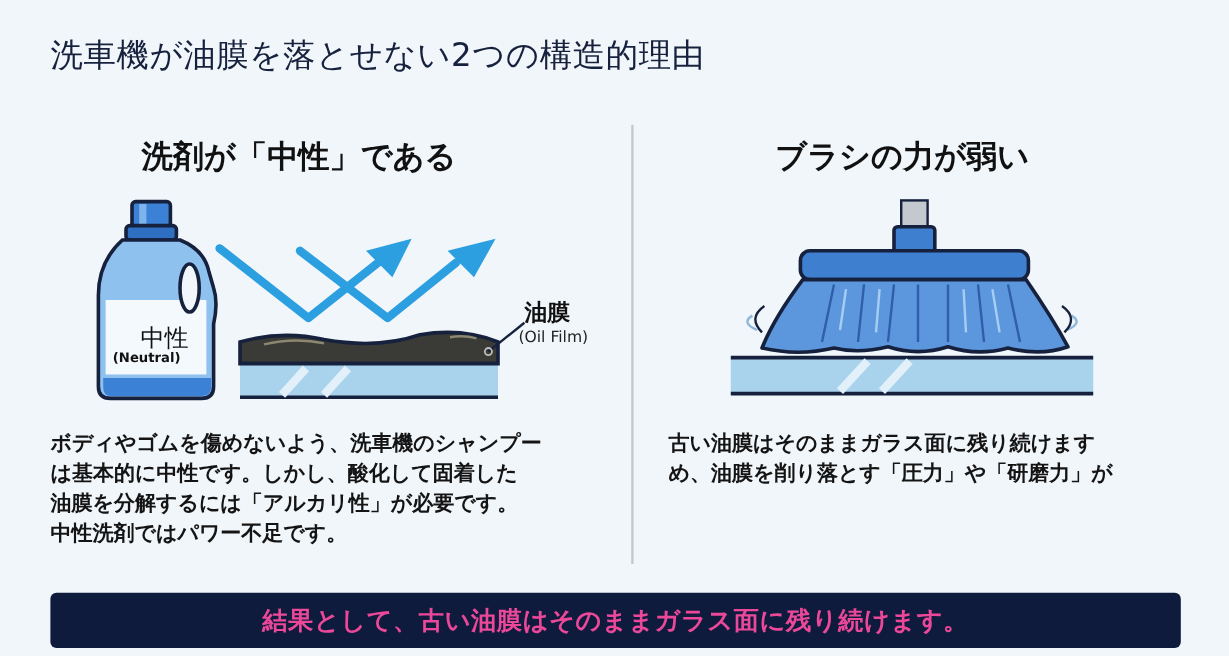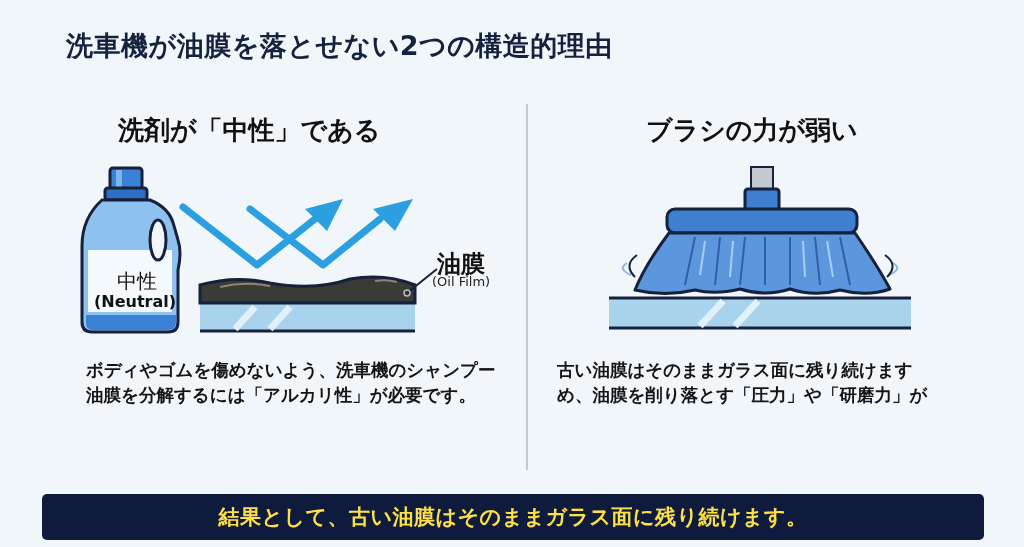--- a/index.html
+++ b/index.html
@@ -5,47 +5,47 @@
     html, body { margin:0; padding:0; }
     body {
       width:1024px; height:547px; overflow:hidden;
       background:#f1f6fa;
       font-family:"DejaVu Sans","Liberation Sans",sans-serif;
       color:#15192b;
       position:relative;
     }
     .title {
       position:absolute; left:42px; top:28px;
-      font-size:27px; font-weight:bold; color:#16213d;
-      letter-spacing:0.5px; white-space:nowrap;margin-left:24px;
+      font-size:27px; font-weight:normal; color:#16213d;
+      letter-spacing:0.5px; white-space:nowrap;
     }
     .col-heading {
       position:absolute; font-size:26px; font-weight:bold; color:#111;
       white-space:nowrap; 
     }
     .divider {
       position:absolute; left:526px; top:104px; width:2px; height:366px;
       background:#c4c9ce;
     }
     .body-text {
       position:absolute; font-size:17.5px; font-weight:bold; color:#141414;
       line-height:25px;
     }
     .body-text div { white-space:nowrap; }
     .banner {
       position:absolute; left:42px; top:494px; width:942px; height:46px;
       background:#0e1b3d; border-radius:5px;
       display:flex; align-items:center; justify-content:center;
     }
-    .banner span { color:#fde047; font-size:21px; font-weight:bold; letter-spacing:0.5px; }
+    .banner span { color:#ec4899; font-size:21px; font-weight:bold; letter-spacing:0.5px; }
     .illus { position:absolute; }
-    .label-oil { position:absolute; left:437px; top:248px; font-size:24px; font-weight:bold; color:#111; }
+    .label-oil { position:absolute; left:437px; top:248px; font-size:19px; font-weight:bold; color:#111; }
     .label-oil-en { position:absolute; left:432px; top:274px; font-size:13px; font-weight:normal; color:#222; }
     .bottle-label-1 { position:absolute; left:117px; top:268px; font-size:20px; font-weight:normal; color:#111; }
-    .bottle-label-2 { position:absolute; left:94px; top:292px; font-size:16px; font-weight:bold; color:#111; }
+    .bottle-label-2 { position:absolute; left:94px; top:292px; font-size:11px; font-weight:bold; color:#111; }
   </style>
 </head>
 <body>
 
 <div class="title">洗車機が油膜を落とせない2つの構造的理由</div>
 
 <div class="col-heading" style="left:118px; top:113px;">洗剤が「中性」である</div>
 
 <svg class="illus" style="left:78px; top:160px;" width="115" height="180" viewBox="0 0 115 180">
   <rect x="32" y="8" width="32" height="22" rx="3" fill="#3b82d6" stroke="#16213d" stroke-width="3"></rect>
@@ -71,23 +71,25 @@
   <line x1="25" y1="108" x2="240" y2="108" stroke="#16213d" stroke-width="3"></line>
   <line x1="25" y1="136" x2="240" y2="136" stroke="#16213d" stroke-width="3"></line>
   <line x1="60" y1="134" x2="80" y2="112" stroke="#e2f0fa" stroke-width="7"></line>
   <line x1="95" y1="134" x2="115" y2="112" stroke="#e2f0fa" stroke-width="7"></line>
   <line x1="232" y1="98" x2="262" y2="74" stroke="#16213d" stroke-width="2"></line>
   <circle cx="232" cy="98" r="3" fill="none" stroke="#bbbbbb" stroke-width="1.5"></circle>
 </svg>
 <div class="label-oil">油膜</div>
 <div class="label-oil-en">(Oil Film)</div>
 
-<div class="body-text" style="left:42px; top:358px;margin-left:44px;">
+<div class="body-text" style="left:42px; top:358px;">
   <div>ボディやゴムを傷めないよう、洗車機のシャンプー</div>
+  <div>は基本的に中性です。しかし、酸化して固着した</div>
   <div>油膜を分解するには「アルカリ性」が必要です。</div>
+  <div>中性洗剤ではパワー不足です。</div>
 </div>
 
 <div class="divider"></div>
 
 <div class="col-heading" style="left:646px; top:113px;">ブラシの力が弱い</div>
 
 <svg class="illus" style="left:605px; top:165px;" width="310" height="170" viewBox="0 0 310 170">
   <rect x="146" y="2" width="22" height="24" fill="#c4c9d0" stroke="#16213d" stroke-width="2"></rect>
   <rect x="140" y="24" width="34" height="22" rx="3" fill="#3f7fd0" stroke="#16213d" stroke-width="3"></rect>
   <rect x="62" y="44" width="190" height="24" rx="8" fill="#3f7fd0" stroke="#16213d" stroke-width="3"></rect>

